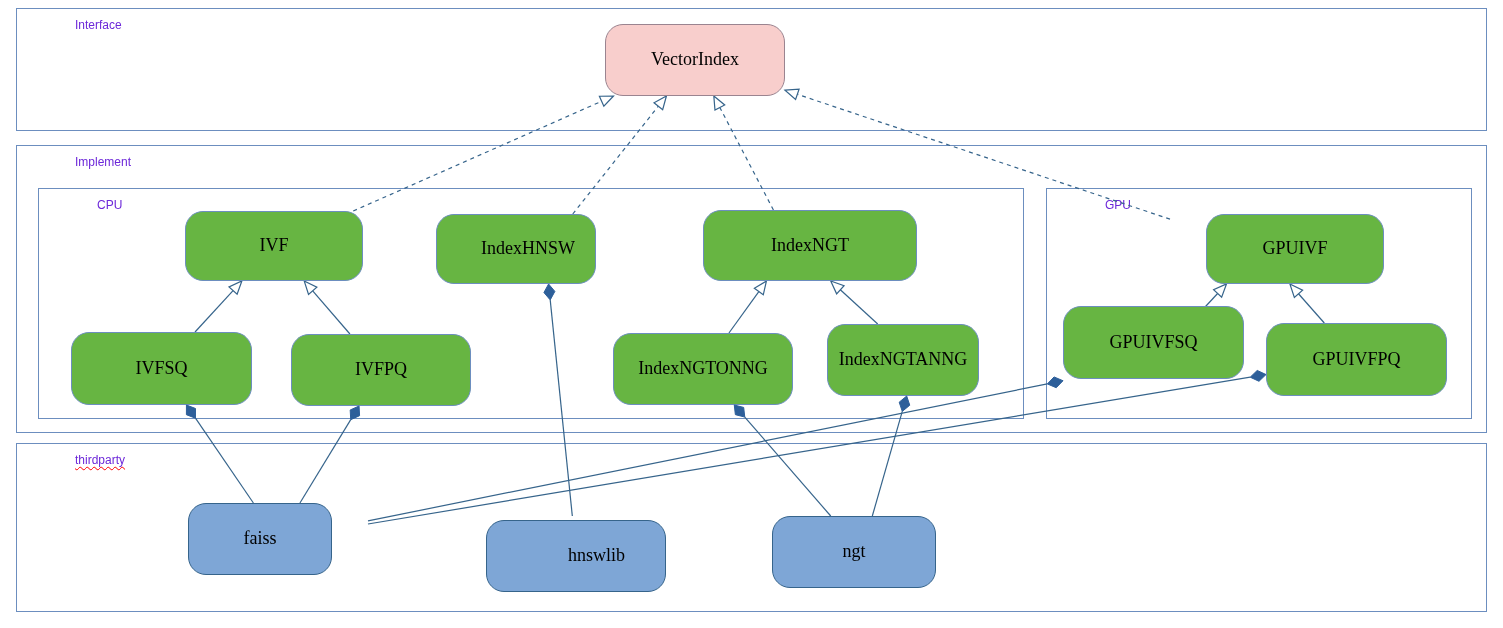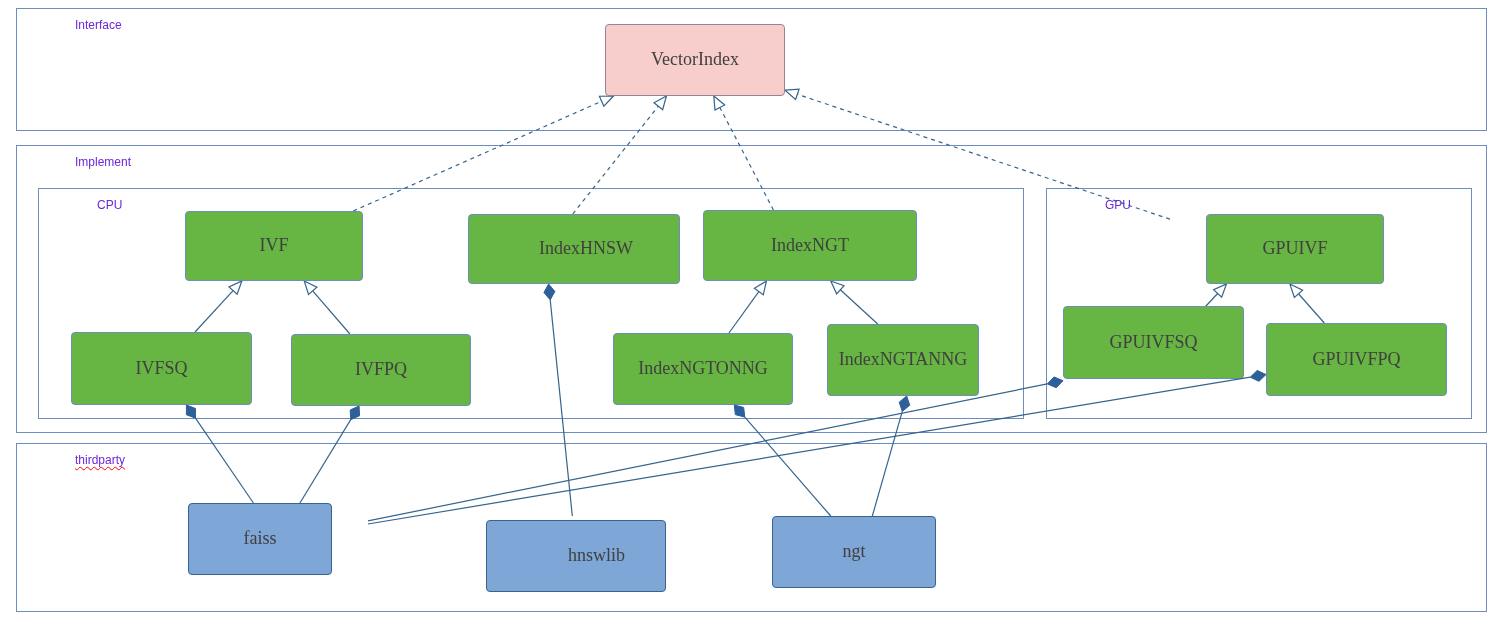--- a/index.html
+++ b/index.html
@@ -35,29 +35,29 @@
     text-decoration: underline;
     text-decoration-style: wavy;
     text-decoration-color: #ff0000;
     text-decoration-thickness: 1px;
     text-underline-offset: 2px;
   }
   
   .node {
     position: absolute;
     box-sizing: border-box;
-    border-radius: 4px;
+    border-radius: 18px;
     border: 1px solid #6c8ebf;
     display: flex;
     align-items: center;
     justify-content: center;
     text-align: center;
     font-family: "Liberation Serif", serif;
     font-size: 18px;
-    color: #404040;
+    color: #000000;
     line-height: 1.1;
     z-index: 5;
   }
   .node.pink   { background: #f8cecc; border-color: #9a8490; }
   .node.green  { background: #67b542; border-color: #6c8ebf; }
   .node.blue   { background: #7ea6d6; border-color: #36648b; }
   
   #edge-layer {
     position: absolute;
     left: 0; top: 0;
@@ -129,21 +129,21 @@
       <div class="panel" style="left: 16px; top: 443px; width: 1471px; height: 169px;"></div>
       <div class="panel-label misspelled" style="left: 27px; top: 453px;">thirdparty</div>
     </div>
   <div id="node-host">
       <div class="node pink" style="left: 605px; top: 24px; width: 180px; height: 72px;">
         <span>VectorIndex</span>
       </div>
       <div class="node green" style="left: 185px; top: 211px; width: 178px; height: 70px;">
         <span>IVF</span>
       </div>
-      <div class="node green" style="left: 468px; top: 214px; width: 212px; height: 70px; padding-left: 24px;">
+      <div class="node green" style="left: 436px; top: 214px; width: 160px; height: 70px; padding-left: 24px;">
         <span>IndexHNSW</span>
       </div>
       <div class="node green" style="left: 703px; top: 210px; width: 214px; height: 71px;">
         <span>IndexNGT</span>
       </div>
       <div class="node green" style="left: 1170px; top: 214px; width: 178px; height: 70px; margin-left: 36px;">
         <span>GPUIVF</span>
       </div>
       <div class="node green" style="left: 71px; top: 332px; width: 181px; height: 73px;">
         <span>IVFSQ</span>

